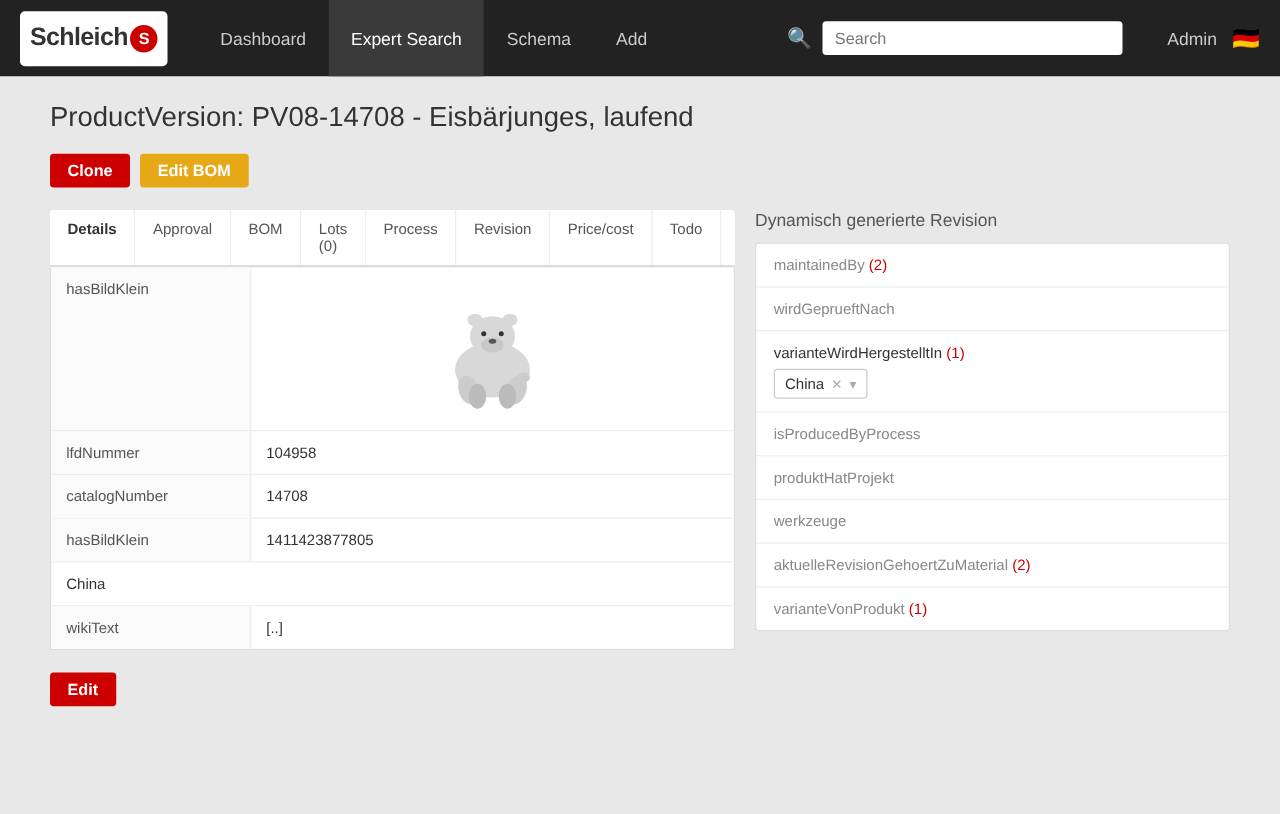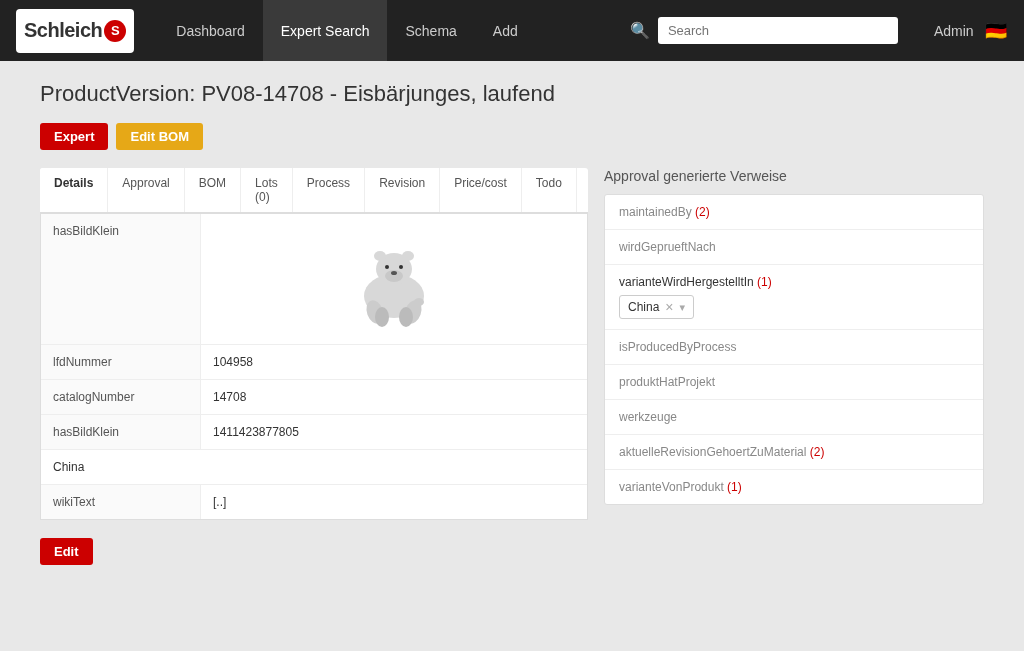--- a/index.html
+++ b/index.html
@@ -170,21 +170,21 @@
   <div class="nav-right">
     <span class="nav-admin">Admin</span>
     <span class="flag">🇩🇪</span>
   </div>
 </nav>
 
 <div class="page">
   <h1 class="page-title">ProductVersion: PV08-14708 - Eisbärjunges, laufend</h1>
 
   <div class="action-buttons">
-    <button class="btn btn-danger">Expert</button>
+    <button class="btn btn-danger">Clone</button>
     <button class="btn btn-warning">Edit BOM</button>
   </div>
 
   <div class="main-layout">
 
     <div class="left-panel">
       <div class="tabs">
         <div class="tab active">Details</div>
         <div class="tab">Approval</div>
         <div class="tab">BOM</div>
@@ -250,21 +250,21 @@
           <div class="field-value">[..]</div>
         </div>
       </div>
 
       <div class="bottom-actions">
         <button class="btn btn-danger">Edit</button>
       </div>
     </div>
 
     <div class="right-panel">
-      <div class="right-title">Approval generierte Verweise</div>
+      <div class="right-title">Dynamisch generierte Revision</div>
       <div class="ref-panel">
 
         <div class="ref-item">
           <span class="ref-label">maintainedBy</span>
           <span class="ref-count"> (2)</span>
         </div>
 
         <div class="ref-item">
           <span class="ref-label">wirdGeprueftNach</span>
         </div>

